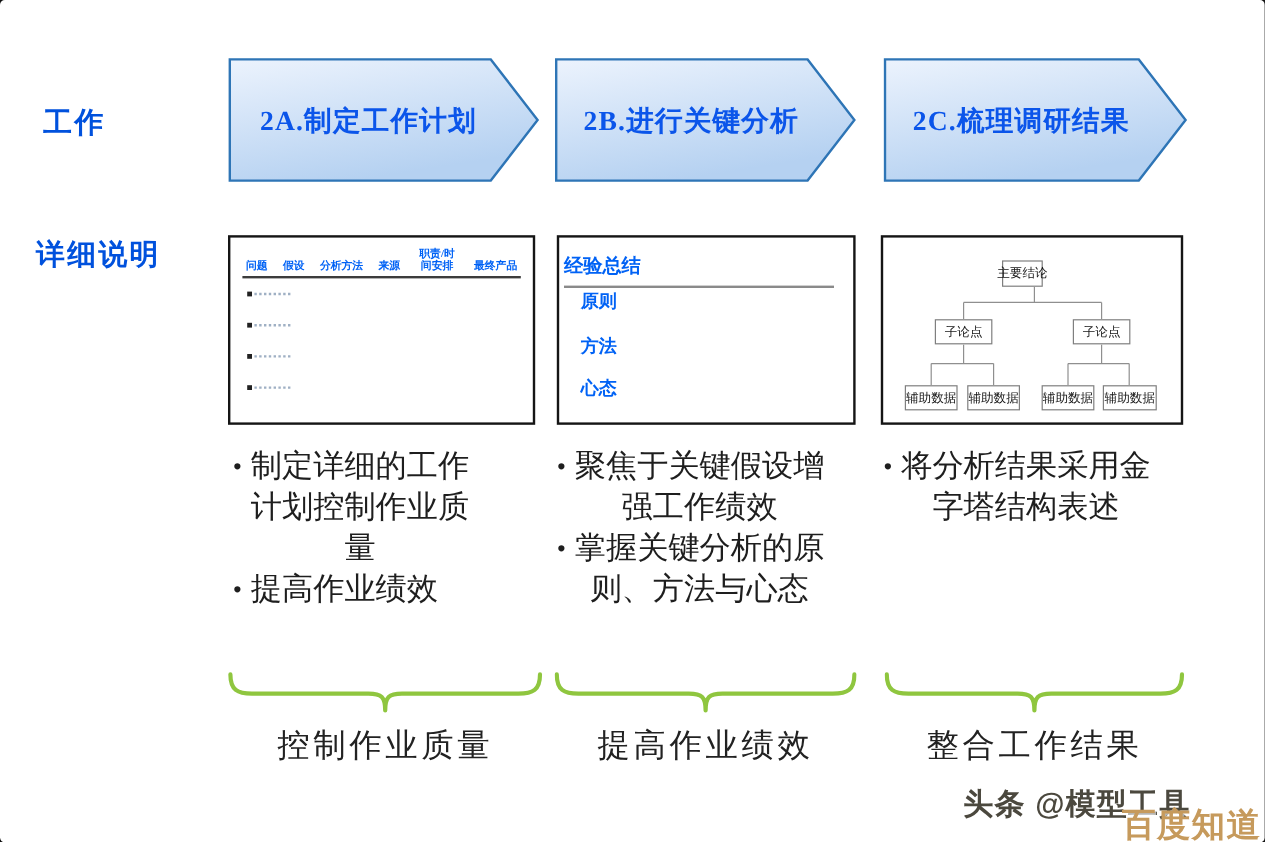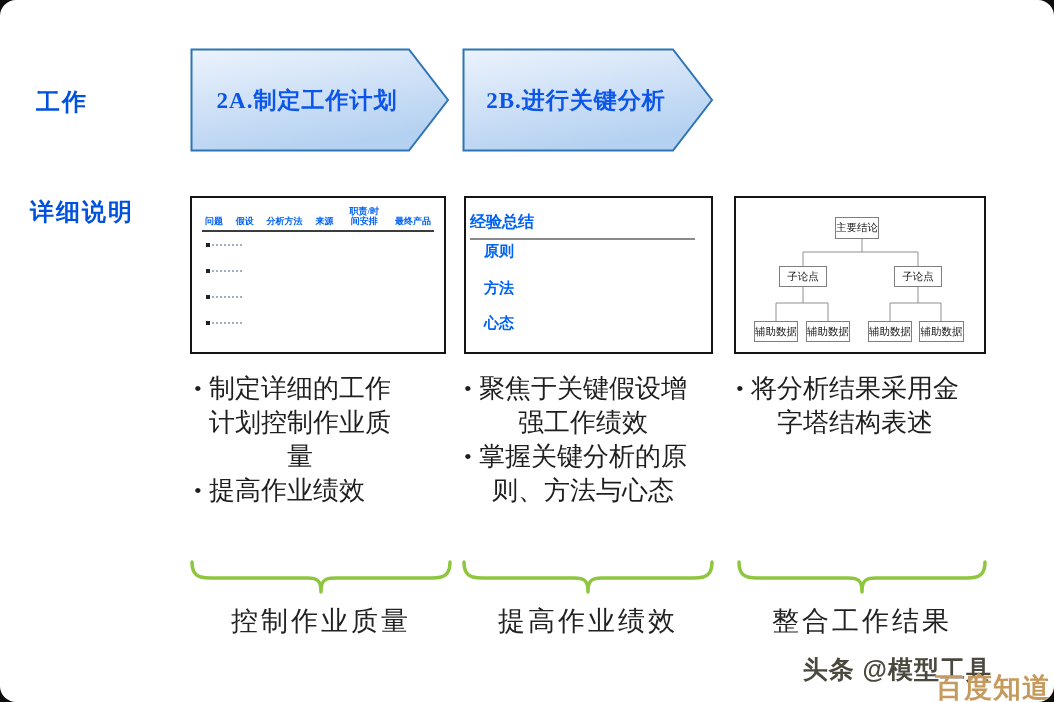--- a/index.html
+++ b/index.html
@@ -1,18 +1,18 @@
 <!DOCTYPE html>
 <html><head>
 <meta charset="utf-8">
 <style>
   html,body{margin:0;padding:0;background:#0e0e0e;}
   .page{
     position:relative;width:1054px;height:702px;background:#ffffff;
-    border-radius:16px;overflow:hidden;
+    border-radius:4px;overflow:hidden;
     font-family:"Liberation Serif","DejaVu Serif",serif;
   }
   
   .row-label{position:absolute;color:#0051dd;font-weight:bold;font-size:24px;letter-spacing:2px;}
   .row-label.work{left:36px;top:86px;}
   .row-label.detail{left:30px;top:196px;}
 
   
   .arrow{position:absolute;top:48px;height:104px;}
   .arrow svg{position:absolute;left:0;top:0;}
@@ -46,21 +46,21 @@
   .exp-rule{height:2px;background:#8a8a8a;margin-top:5px;}
   .exp-item{color:#0062f5;font-weight:bold;font-size:15px;position:absolute;left:18px;}
   .exp-i0{top:44px;text-align:right;} .exp-i1{top:81px;} .exp-i2{top:116px;}
 
   
   .tree-box{
     position:absolute;border:1px solid #7f7f7f;background:#fff;color:#141414;
     font-size:10.5px;display:flex;align-items:center;justify-content:center;
     box-sizing:border-box;white-space:nowrap;font-family:"Liberation Sans","DejaVu Sans",sans-serif;
   }
-  .t-root{left:99px;top:19px;width:44px;height:22px;}
+  .t-root{left:99px;top:19px;width:34px;height:22px;}
   .t-c0{left:43px;top:68px;width:48px;height:21px;}
   .t-c1{left:158px;top:68px;width:48px;height:21px;}
   .t-l0{left:18px;top:123px;width:44px;height:21px;}
   .t-l1{left:70px;top:123px;width:44px;height:21px;}
   .t-l2{left:132px;top:123px;width:44px;height:21px;}
   .t-l3{left:183px;top:123px;width:45px;height:21px;}
 
   
   .bullets{position:absolute;top:372px;}
   .bul1{left:194px;width:252px;}
@@ -120,20 +120,32 @@
           <linearGradient id="g2" x1="0" y1="0" x2="0.4" y2="1">
         <stop offset="0" stop-color="#ecf3fd"></stop>
             <stop offset="1" stop-color="#b5d1f1"></stop>
       </linearGradient>
         </defs>
       <path d="M1.5,1.5 L211,1.5 L250,52 L211,102.5 L1.5,102.5 Z" fill="url(#g2)" stroke="#2e75b6" stroke-width="2"></path>
     </svg>
     <span class="arrow-label">2B.进行关键分析</span>
   </div>
 
+  <div class="arrow arrow3">
+    <svg width="254" height="104" viewBox="0 0 254 104">
+      <defs>
+          <linearGradient id="g3" x1="0" y1="0" x2="0.4" y2="1">
+        <stop offset="0" stop-color="#ecf3fd"></stop>
+            <stop offset="1" stop-color="#b5d1f1"></stop>
+      </linearGradient>
+        </defs>
+      <path d="M1.5,1.5 L213,1.5 L252,52 L213,102.5 L1.5,102.5 Z" fill="url(#g3)" stroke="#2e75b6" stroke-width="2"></path>
+    </svg>
+    <span class="arrow-label">2C.梳理调研结果</span>
+  </div>
 
   <div class="panel panel1">
     <div class="wp-headers">
       <span>问题</span>
       <span>假设</span>
       <span>分析方法</span>
       <span>来源</span>
       <span class="wp-h5">职责/时间安排</span>
       <span>最终产品</span>
     </div>

